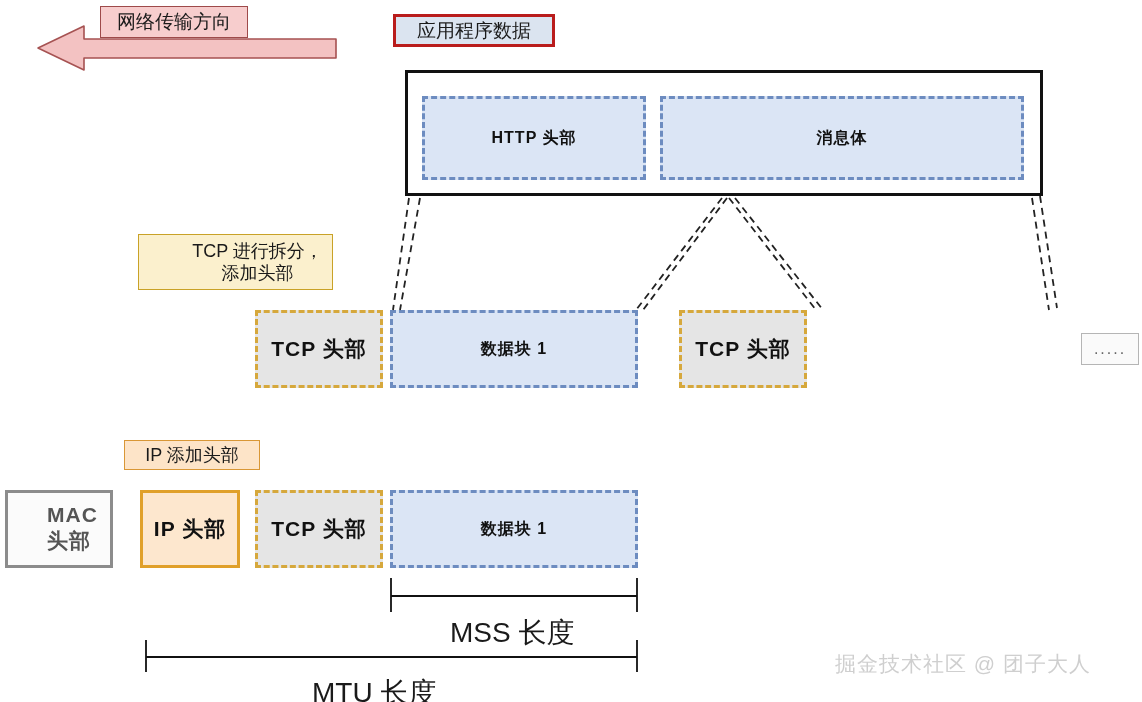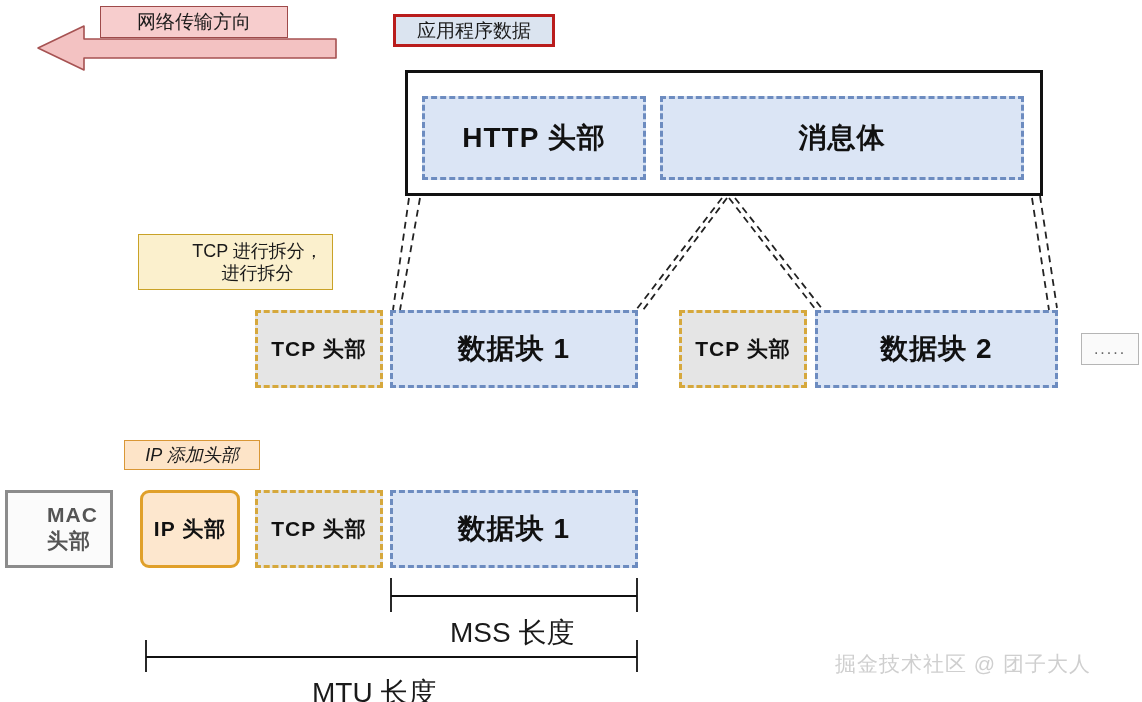--- a/index.html
+++ b/index.html
@@ -45,21 +45,20 @@
     border: 1px solid #c9a227;
     color: #1a1a1a;
     font-size: 18px;
     padding-left: 44px;
   }
   .callout-orange {
     background: #fde4c8;
     border: 1px solid #d99736;
     color: #1a1a1a;
     font-size: 18px;
-    font-style: italic;
   }
 
   
   .arrow-wrap { position: absolute; }
   .arrow-wrap svg { display: block; }
 
   
   .box {
     position: absolute;
     box-sizing: border-box;
@@ -69,21 +68,21 @@
     font-weight: bold;
     color: #111111;
   }
   .box-outer-black {
     border: 3px solid #111111;
     background: #ffffff;
   }
   .box-blue-dashed {
     border: 3px dashed #6d8cc0;
     background: #dbe5f5;
-    font-size: 28px;
+    font-size: 16px;
     letter-spacing: 1px;
   }
   .box-yellow-dashed {
     border: 3px dashed #d6a83c;
     background: #e5e5e5;
     font-size: 21px;
     letter-spacing: 1px;
   }
   .box-ip-solid {
     border: 3px solid #e0a02a;
@@ -136,31 +135,31 @@
 <body>
 
 <div id="canvas">
 
   <div class="arrow-wrap" style="left:30px; top:22px;">
     <svg width="310" height="52" viewBox="0 0 310 52">
       <polygon points="8,26 54,4 54,17 306,17 306,36 54,36 54,48" fill="#f3c2c2" stroke="#a65252" stroke-width="1.6" stroke-linejoin="round"></polygon>
     </svg>
   </div>
 
-  <div class="callout callout-pink" style="left:100px; top:6px; width:188px; height:32px;">
+  <div class="callout callout-pink" style="left:100px; top:6px; width:148px; height:32px;">
     <span>网络传输方向</span>
   </div>
 
   <div class="callout callout-blue" style="left:393px; top:14px; width:162px; height:33px;">
     <span>应用程序数据</span>
   </div>
 
   <div class="callout callout-yellow" style="left:138px; top:234px; width:195px; height:56px; flex-direction:column;">
     <span>TCP 进行拆分，</span>
-    <span>进行拆分</span>
+    <span>添加头部</span>
   </div>
 
   <div class="callout callout-orange" style="left:124px; top:440px; width:136px; height:30px;">
     <span>IP 添加头部</span>
   </div>
 
   <div class="box box-outer-black" style="left:405px; top:70px; width:638px; height:126px;"></div>
 
   <div class="box box-blue-dashed" style="left:422px; top:96px; width:224px; height:84px;">
     <span>HTTP 头部</span>
@@ -175,33 +174,30 @@
   </div>
 
   <div class="box box-blue-dashed" style="left:390px; top:310px; width:248px; height:78px;">
     <span>数据块 1</span>
   </div>
 
   <div class="box box-yellow-dashed" style="left:679px; top:310px; width:128px; height:78px;">
     <span>TCP 头部</span>
   </div>
 
-  <div class="box box-blue-dashed" style="left:815px; top:310px; width:243px; height:78px;">
-    <span>数据块 2</span>
-  </div>
 
   <div class="box box-ellipsis" style="left:1081px; top:333px; width:58px; height:32px;">
     <span>.....</span>
   </div>
 
   <div class="box box-mac-solid" style="left:5px; top:490px; width:108px; height:78px;padding-left:39px;">
     <span>MAC 头部</span>
   </div>
 
-  <div class="box box-ip-solid" style="left:140px; top:490px; width:100px; height:78px;border-radius:9px;">
+  <div class="box box-ip-solid" style="left:140px; top:490px; width:100px; height:78px;">
     <span>IP 头部</span>
   </div>
 
   <div class="box box-yellow-dashed" style="left:255px; top:490px; width:128px; height:78px;">
     <span>TCP 头部</span>
   </div>
 
   <div class="box box-blue-dashed" style="left:390px; top:490px; width:248px; height:78px;">
     <span>数据块 1</span>
   </div>

